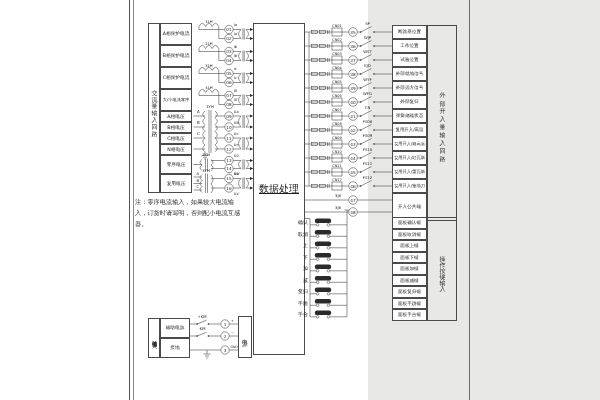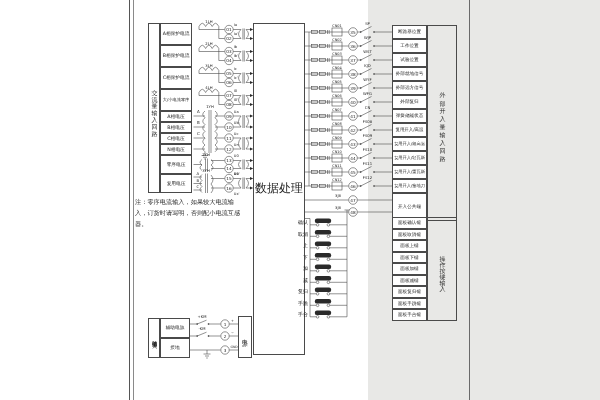--- a/index.html
+++ b/index.html
@@ -558,21 +558,21 @@
     </div>
   <div class="box" style="left:160px;top:155px;width:32px;height:19px;font-size:4.7px;">
       <span>零序电压</span>
     </div>
   <div class="box" style="left:160px;top:174px;width:32px;height:19px;font-size:4.7px;">
       <span>复用电压</span>
     </div>
 
   <div class="note">注：零序电流输入，如果较大电流输入，订货时请写明，否则配小电流互感器。</div>
 
-  <div class="box" style="left:253px;top:23px;width:52px;height:332px;font-size:12px;">
+  <div class="box" style="left:253px;top:23px;width:52px;height:332px;font-size:10px;text-decoration:underline;">
     <span>数据处理</span>
   </div>
 
   <div class="box" style="left:392px;top:25px;width:35px;height:14px;font-size:4.6px;">
       <span>断路器位置</span>
     </div>
   <div class="box" style="left:392px;top:39px;width:35px;height:14px;font-size:4.6px;">
       <span>工作位置</span>
     </div>
   <div class="box" style="left:392px;top:53px;width:35px;height:14px;font-size:4.6px;">

